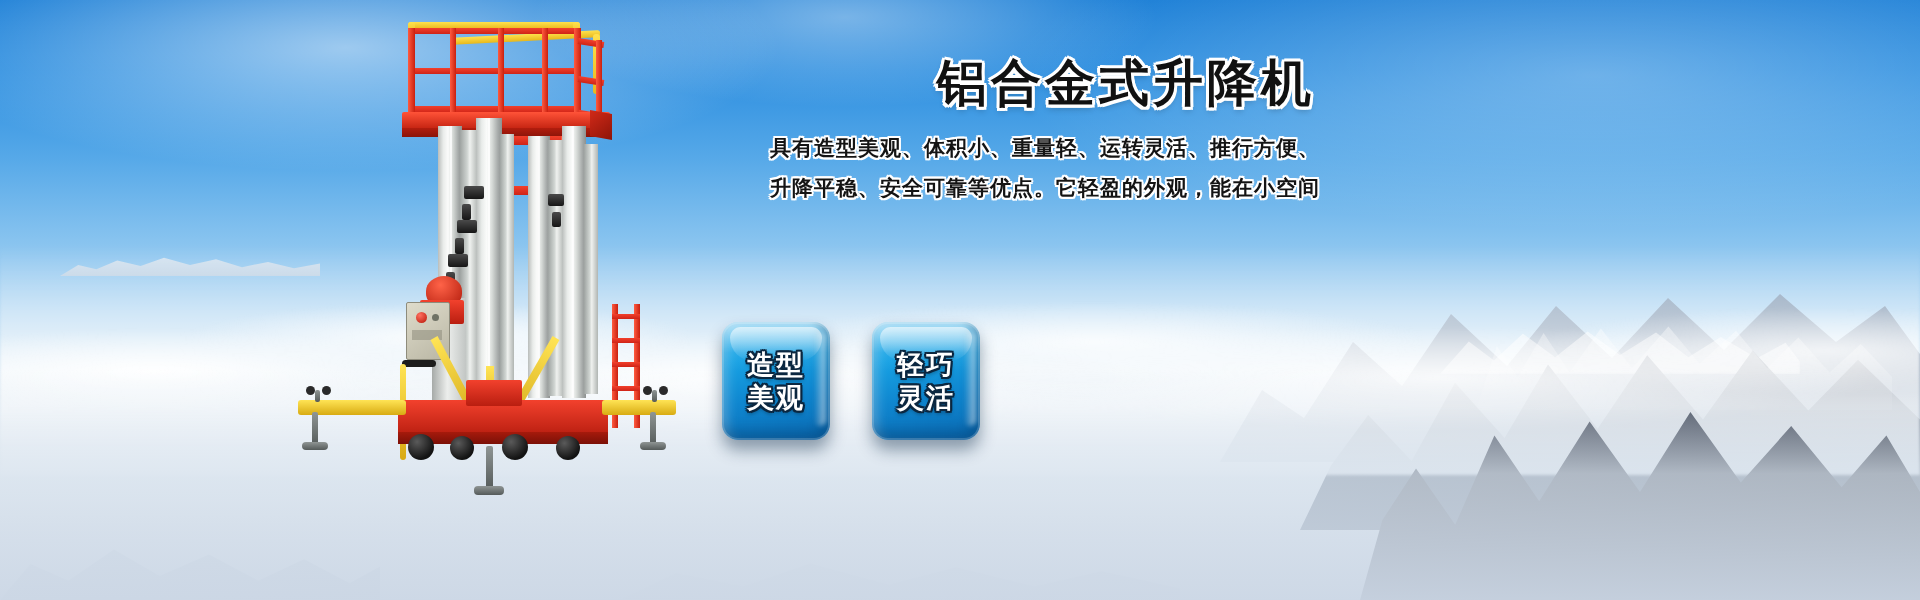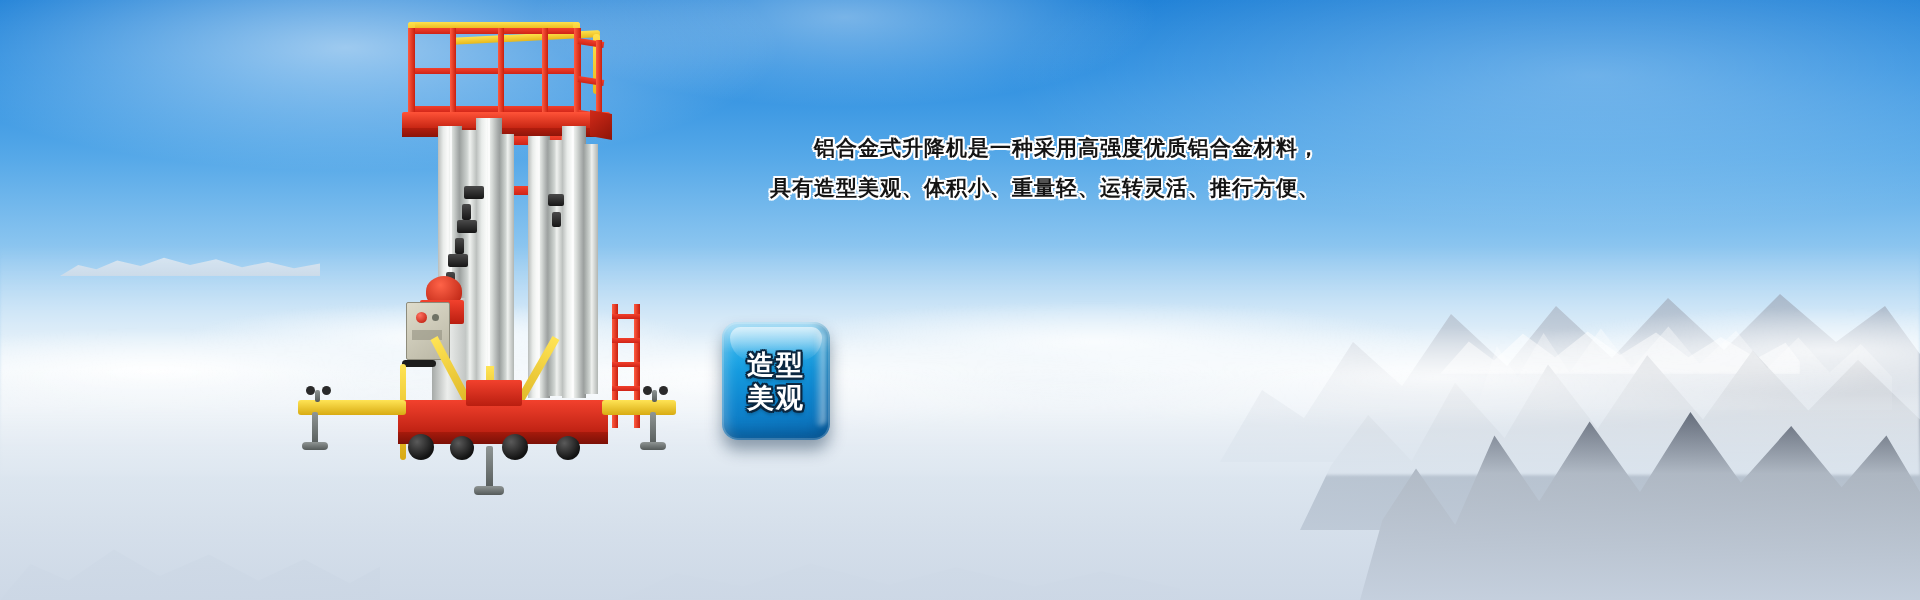--- a/index.html
+++ b/index.html
@@ -307,34 +307,41 @@
     <div class="pc wheel" style="left:160px; top:428px; width:24px; height:24px;"></div>
     <div class="pc wheel" style="left:212px; top:426px; width:26px; height:26px;"></div>
     <div class="pc wheel" style="left:266px; top:428px; width:24px; height:24px;"></div>
 
     <div class="pc foot" style="left:196px; top:438px; width:7px; height:44px;"></div>
     <div class="pc foot" style="left:184px; top:478px; width:30px; height:9px; border-radius:4px;"></div>
 
   </div>
 
   <div id="copy">
+    <div id="title">铝合金式升降机</div>
 
     <div id="desc">
-      <span class="ln">铝合金式升降机是一种采用高强度优质铝合金材料，</span>
       <span class="ln">具有造型美观、体积小、重量轻、运转灵活、推行方便、</span>
+      <span class="ln">升降平稳、安全可靠等优点。它轻盈的外观，能在小空间</span>
     </div>
   </div>
 
   <div id="badges">
 
     <div class="badge">
       <div class="badge-text">
         <span>造型</span>
         <span>美观</span>
       </div>
     </div>
 
+    <div class="badge">
+      <div class="badge-text">
+        <span>轻巧</span>
+        <span>灵活</span>
+      </div>
+    </div>
 
 
 
   </div>
 
 </div>
 
 </body></html>

